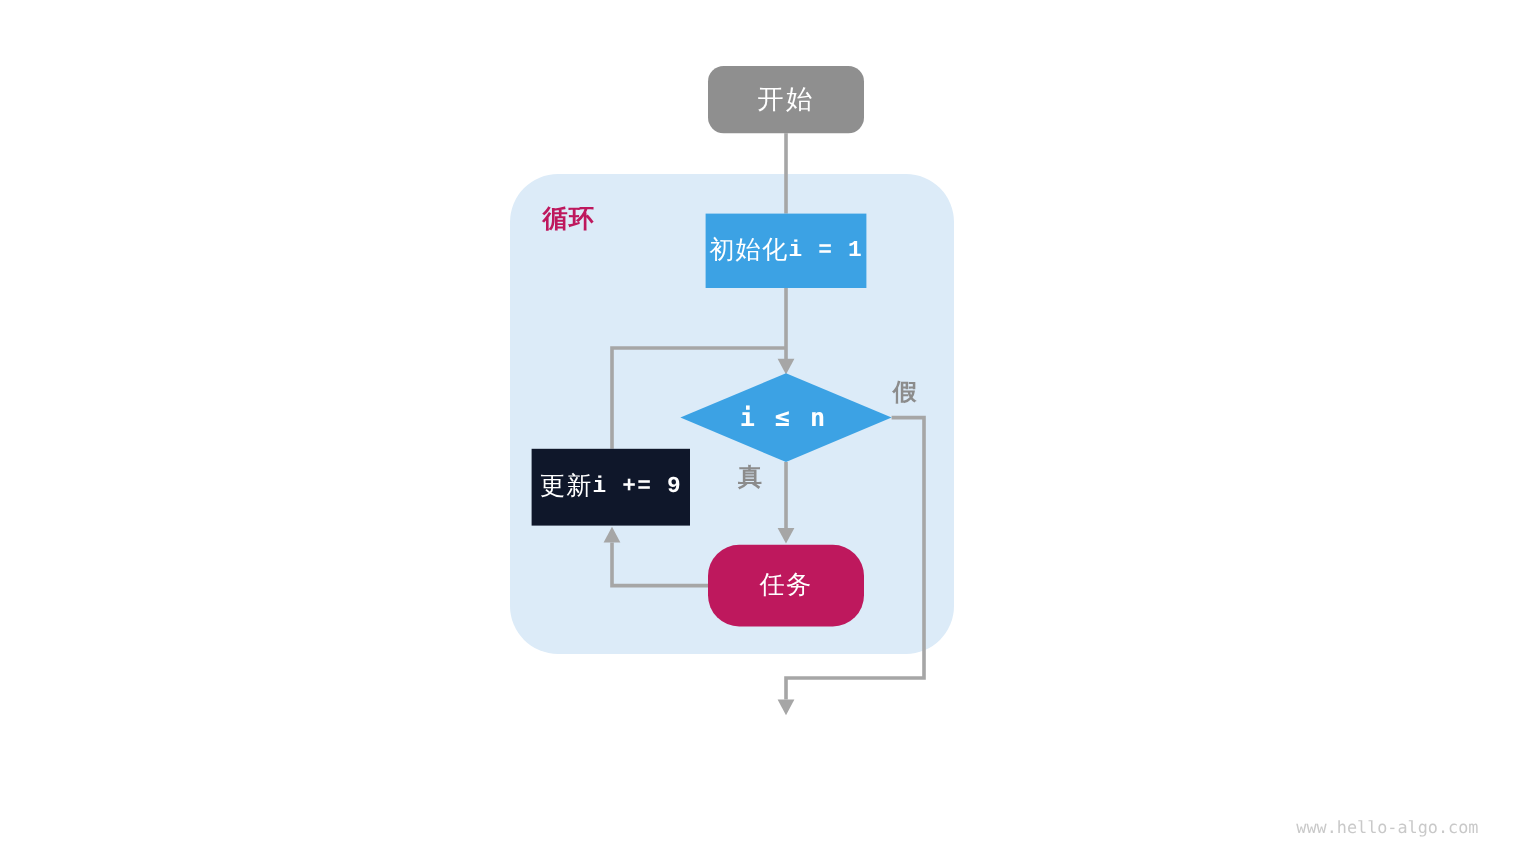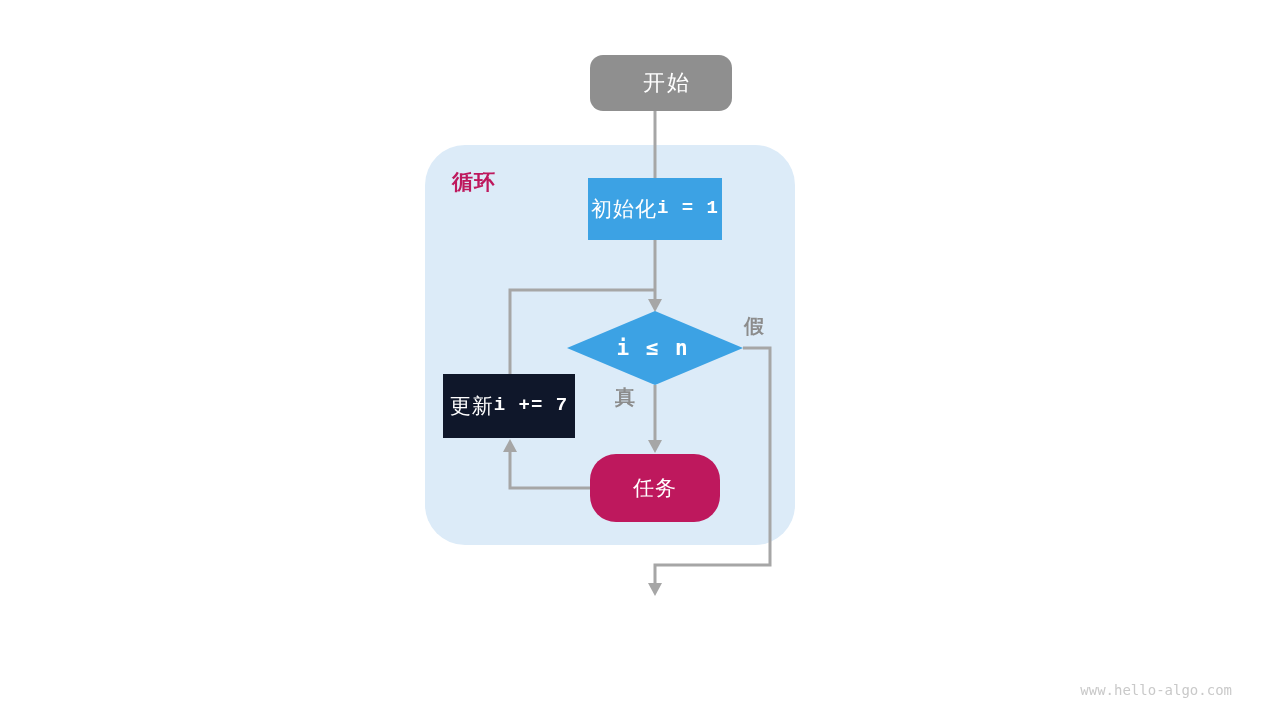--- a/index.html
+++ b/index.html
@@ -37,21 +37,21 @@
     width: 130px; height: 56px;
     background: #8f8f8f;
     border-radius: 13px;
     color: #ffffff;
     font-size: 22px;
     letter-spacing: 2px;
     display: flex;
     align-items: center;
     justify-content: center;
   }
-  .terminal.start { left: 590px; top: 55px; padding-left: 12px; }
+  .terminal.start { left: 590px; top: 55px; }
   .terminal.end   { left: 590px; top: 597px; }
 
   
   .process {
     color: #ffffff;
     display: flex;
     flex-direction: row;
     align-items: center;
     justify-content: center;
     line-height: 1.35;
@@ -146,21 +146,21 @@
     <span class="code">i = 1</span>
   </div>
 
   <div class="abs decision-label">i ≤ n</div>
 
   <div class="abs edge-label false">假</div>
   <div class="abs edge-label true">真</div>
 
   <div class="abs process update">
     <span class="zh">更新</span>
-    <span class="code">i += 7</span>
+    <span class="code">i += 9</span>
   </div>
 
   <div class="abs process task">
     <span class="zh">任务</span>
   </div>
 
 
   <div class="abs watermark">www.hello-algo.com</div>
 
 </div>

